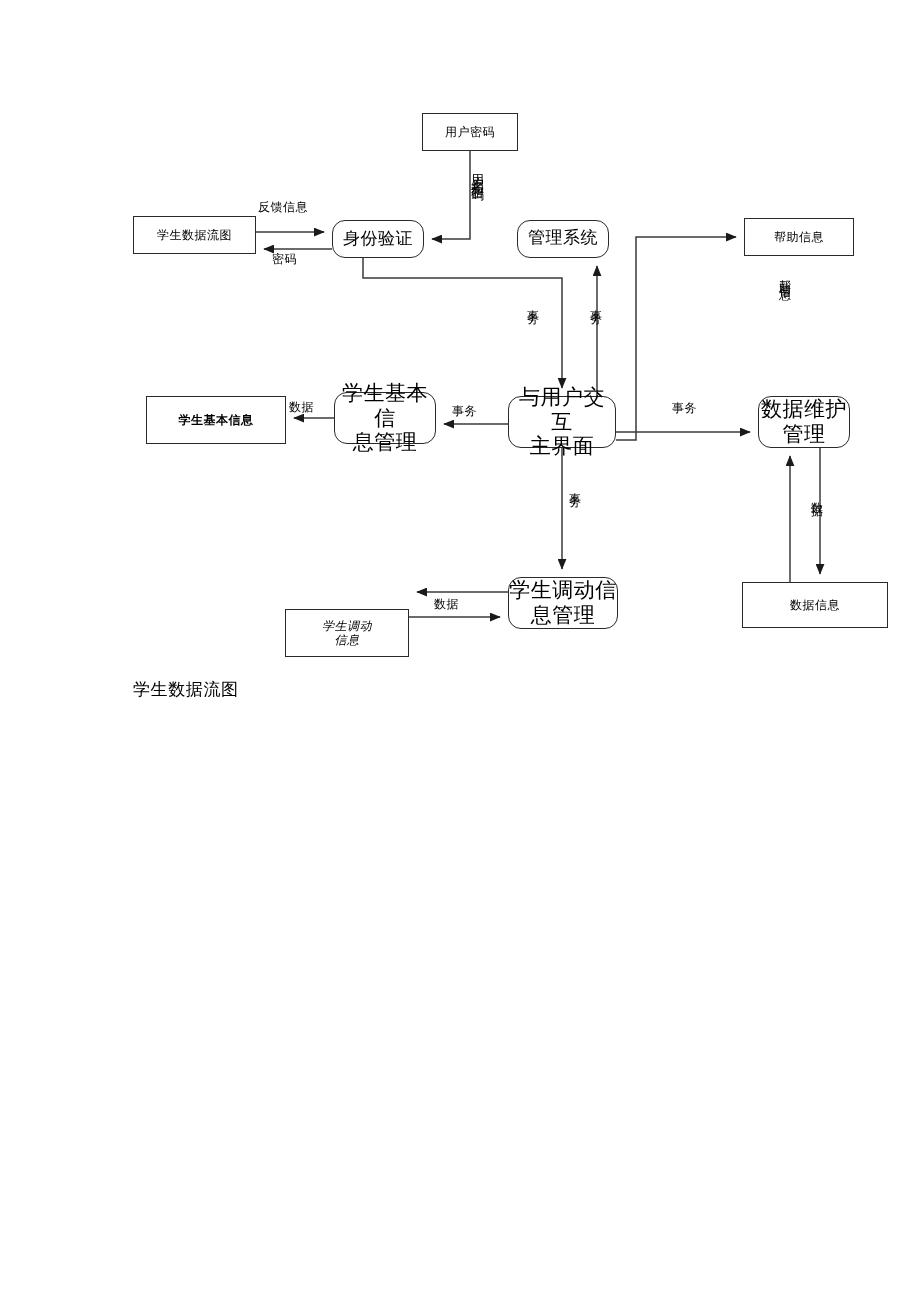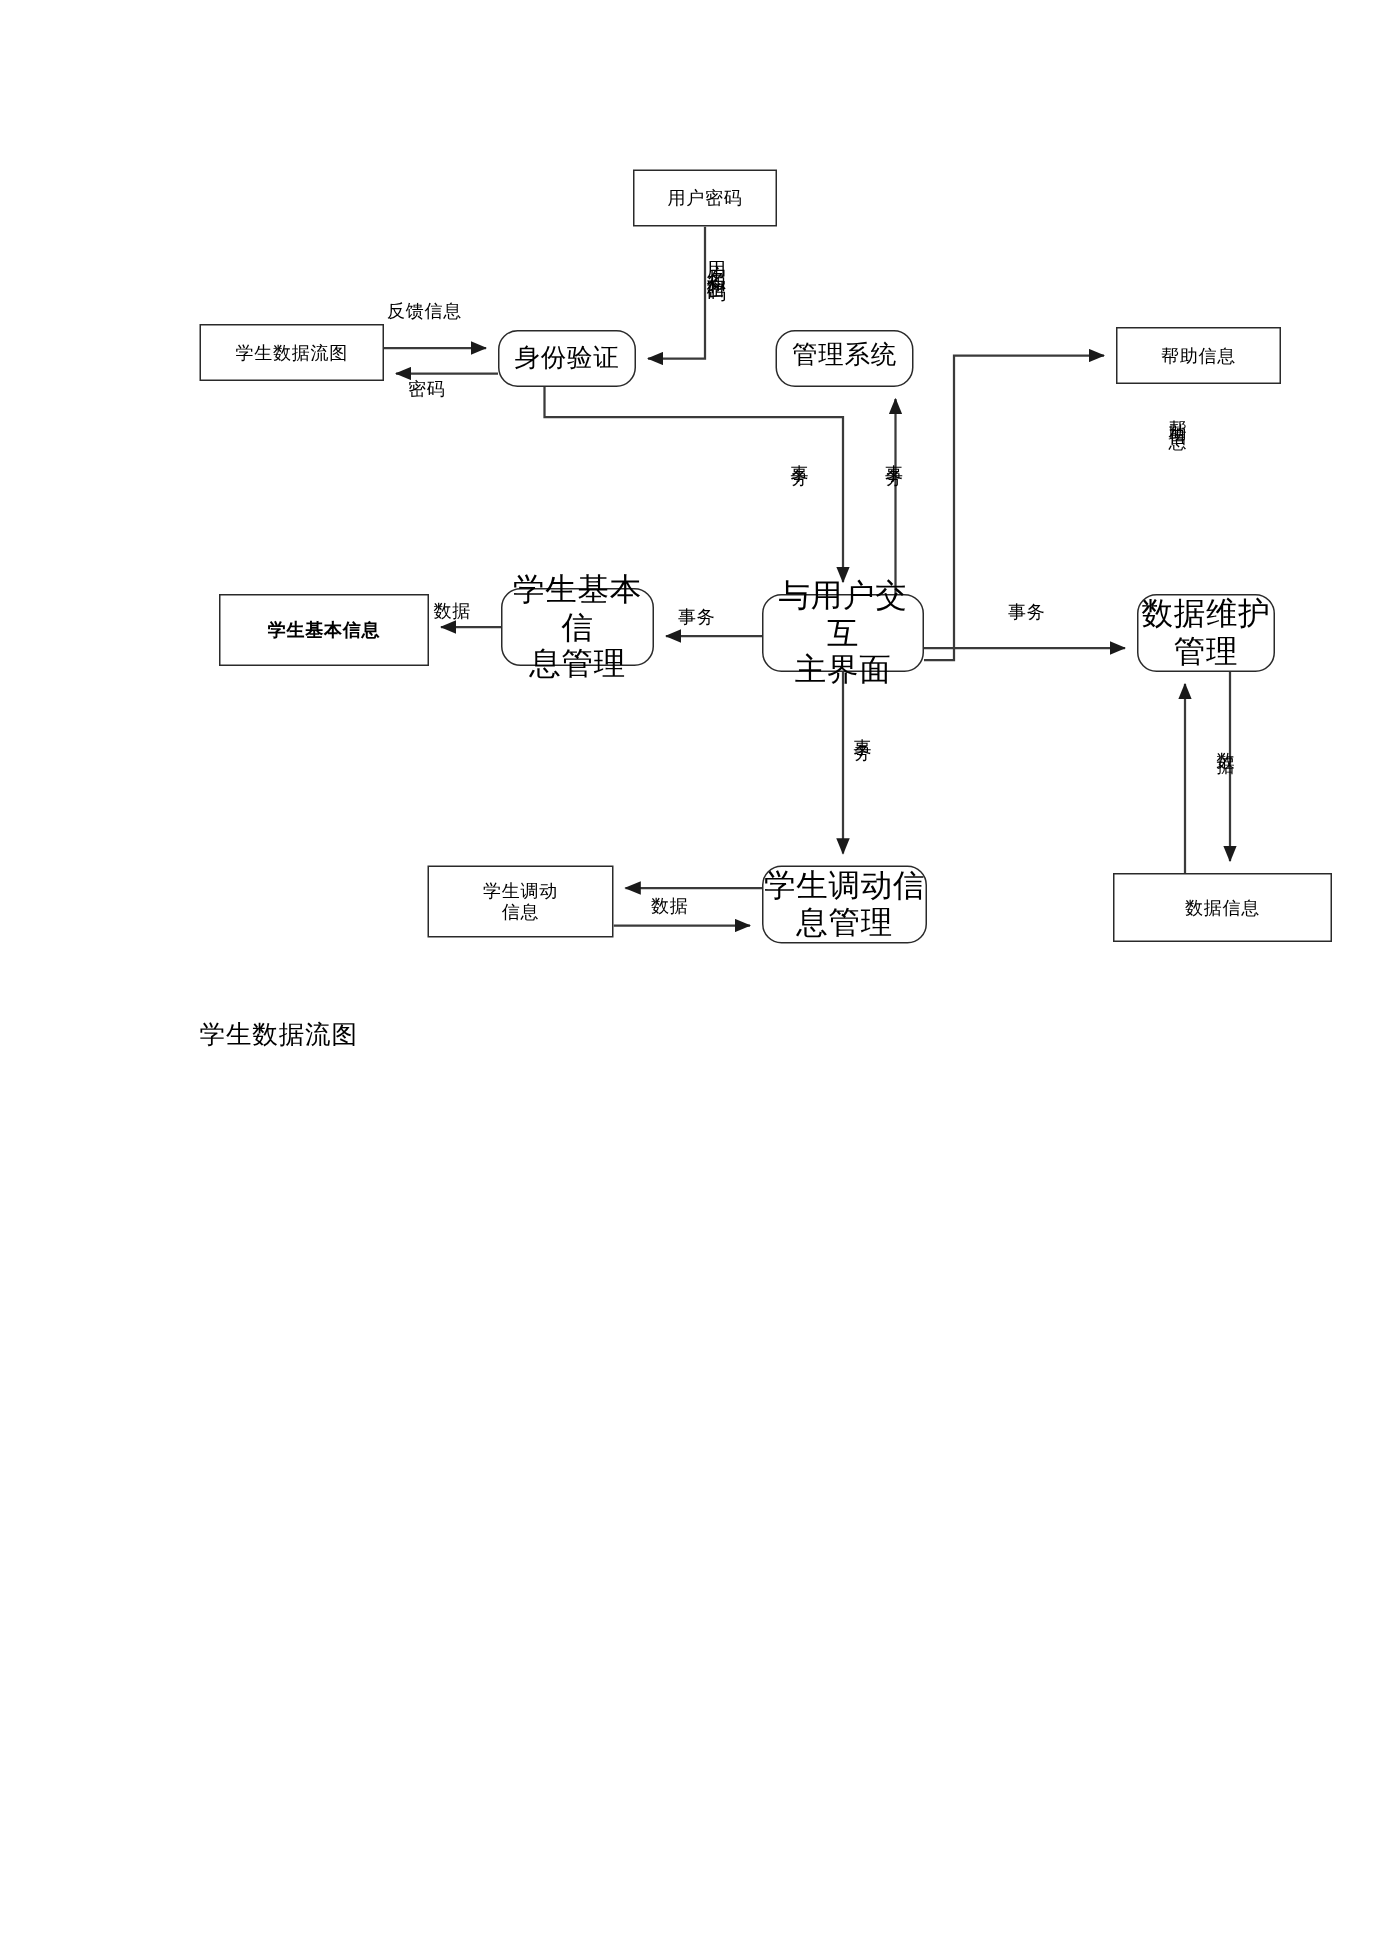--- a/index.html
+++ b/index.html
@@ -148,21 +148,21 @@
   <div class="node process two-line" style="left:508px; top:396px; width:108px; height:52px; white-space:pre-line;">
     <span>与用户交互
 主界面</span>
   </div>
 
   <div class="node process two-line" style="left:758px; top:396px; width:92px; height:52px; white-space:pre-line;">
     <span>数据维护
 管理</span>
   </div>
 
-  <div class="node store" style="left:285px; top:577px; width:124px; height:48px; white-space:pre-line;">
+  <div class="node store" style="left:285px; top:609px; width:124px; height:48px; white-space:pre-line;font-style:italic;">
     <span>学生调动
 信息</span>
   </div>
 
   <div class="node process two-line" style="left:508px; top:577px; width:110px; height:52px; white-space:pre-line;">
     <span>学生调动信
 息管理</span>
   </div>
 
   <div class="node store" style="left:742px; top:582px; width:146px; height:46px;">

